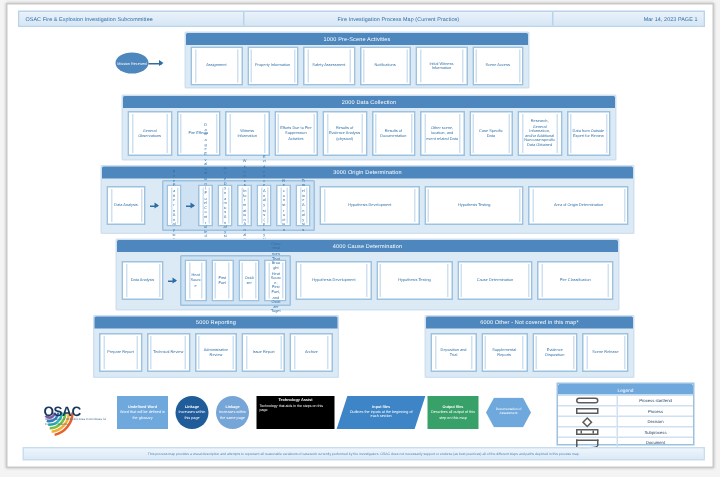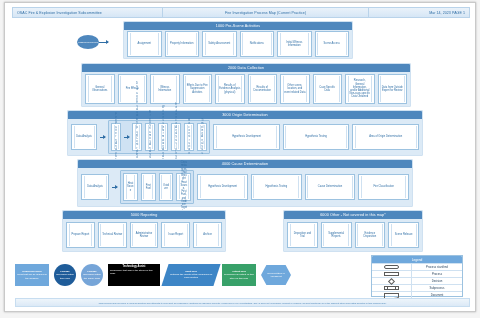--- a/index.html
+++ b/index.html
@@ -333,20 +333,34 @@
       <div class="sec-body">
         <div class="pbox">Deposition and Trial</div>
         <div class="pbox">Supplemental Reports</div>
         <div class="pbox">Evidence Disposition</div>
         <div class="pbox">Scene Release</div>
       </div>
     </div>
 
     <div class="keystrip">
 
+      <div class="osac-logo">
+        <svg class="rings" viewBox="0 0 100 100">
+          <g fill="none" stroke-width="5">
+            <circle cx="50" cy="50" r="45" stroke="#e8612c" stroke-dasharray="60 230"></circle>
+            <circle cx="50" cy="50" r="38" stroke="#f2b134" stroke-dasharray="55 200"></circle>
+            <circle cx="50" cy="50" r="31" stroke="#7ac143" stroke-dasharray="48 165"></circle>
+            <circle cx="50" cy="50" r="24" stroke="#2bb7b2" stroke-dasharray="40 130"></circle>
+            <circle cx="50" cy="50" r="17" stroke="#2f7fc1" stroke-dasharray="32 95"></circle>
+            <circle cx="50" cy="50" r="10" stroke="#7b5aa6" stroke-dasharray="24 60"></circle>
+          </g>
+        </svg>
+        <div class="osac-word">OSAC</div>
+        <div class="osac-sub">Organization of Scientific Area Committees for Forensic Science</div>
+      </div>
 
       <div class="keybox k-undefined">
         <span><b>Undefined Word</b><br>
         <span>Word that will be defined in the glossary</span></span>
       </div>
 
       <div class="keybox k-circle-d">
         <span><b>Linkage</b><br>
         <span>Increases within this page</span></span>
       </div>

